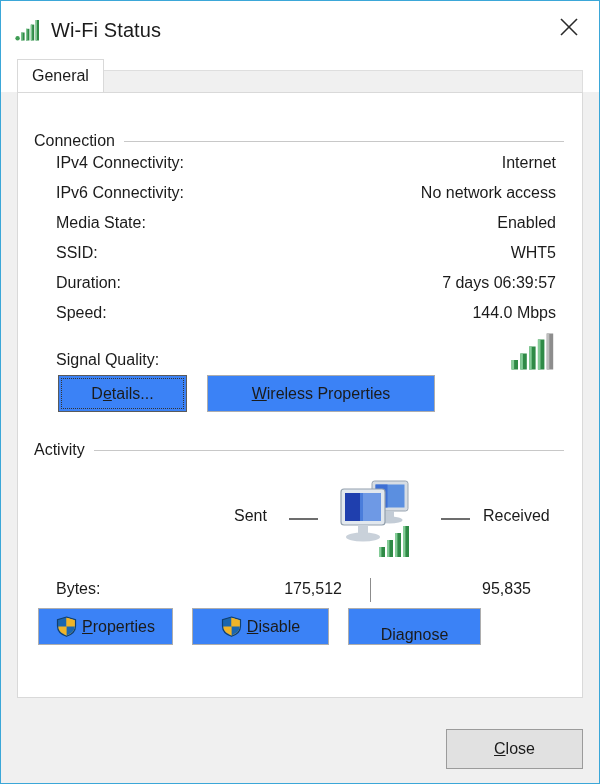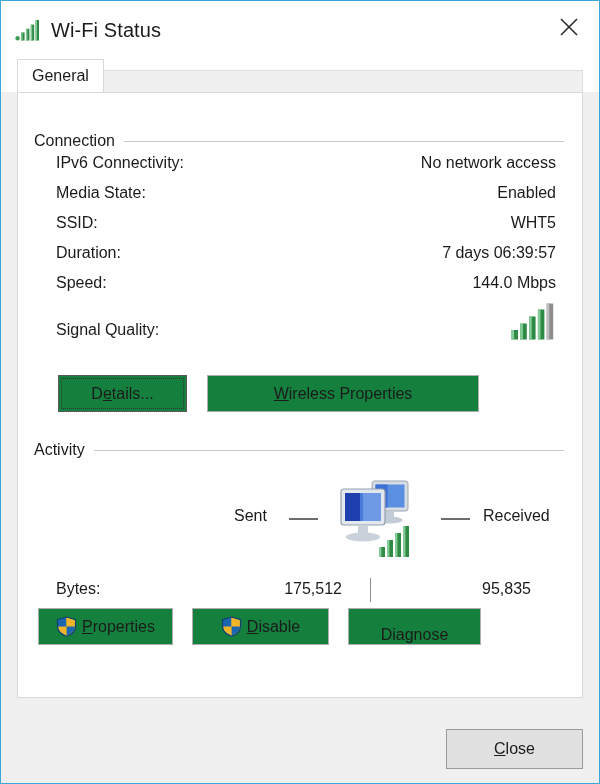--- a/index.html
+++ b/index.html
@@ -151,21 +151,21 @@
   .row .rvalue {
     font-size: 16px;
     color: #1b1b1b;
     white-space: nowrap;
   }
   .row.signal { height: 38px; align-items: center; }
   .row.signal .rlabel { align-self: flex-end; padding-bottom: 3px;}
 
   
   .btn {
-    background: #15803d;
+    background: #3b82f6;
     border: 1px solid #adadad;
     font-family: "Liberation Sans", sans-serif;
     font-size: 16px;
     color: #1b1b1b;
     display: inline-flex;
     align-items: center;
     justify-content: center;
     gap: 5px;
     cursor: default;
     box-sizing: border-box;
@@ -184,21 +184,21 @@
   }
   .btn u { text-decoration: underline; }
 
   .btn-row-details {
     position: absolute;
     left: 40px;
     display: flex;
     gap: 20px;
   }
   .btn-details { width: 129px; height: 37px; }
-  .btn-wireless { width: 272px; height: 37px; }
+  .btn-wireless { width: 228px; height: 37px; }
 
   .btn-row-bottom {
     position: absolute;
     left: 20px;
     display: flex;
     gap: 19px;
   }
   .btn-properties { width: 135px; height: 37px; }
   .btn-disable { width: 137px; height: 37px; }
   .btn-diagnose { width: 133px; height: 37px; align-items: flex-end; }
@@ -331,20 +331,24 @@
   </div>
 
   <div class="tabpage">
 
     <div class="group-head" style="top:39px;">
       <span class="glabel">Connection</span>
       <span class="gline"></span>
     </div>
 
     <div class="rows" style="top:61px;">
+      <div class="row">
+        <span class="rlabel">IPv4 Connectivity:</span>
+        <span class="rvalue">Internet</span>
+      </div>
       <div class="row">
         <span class="rlabel">IPv6 Connectivity:</span>
         <span class="rvalue">No network access</span>
       </div>
       <div class="row">
         <span class="rlabel">Media State:</span>
         <span class="rvalue">Enabled</span>
       </div>
       <div class="row">
         <span class="rlabel">SSID:</span>

